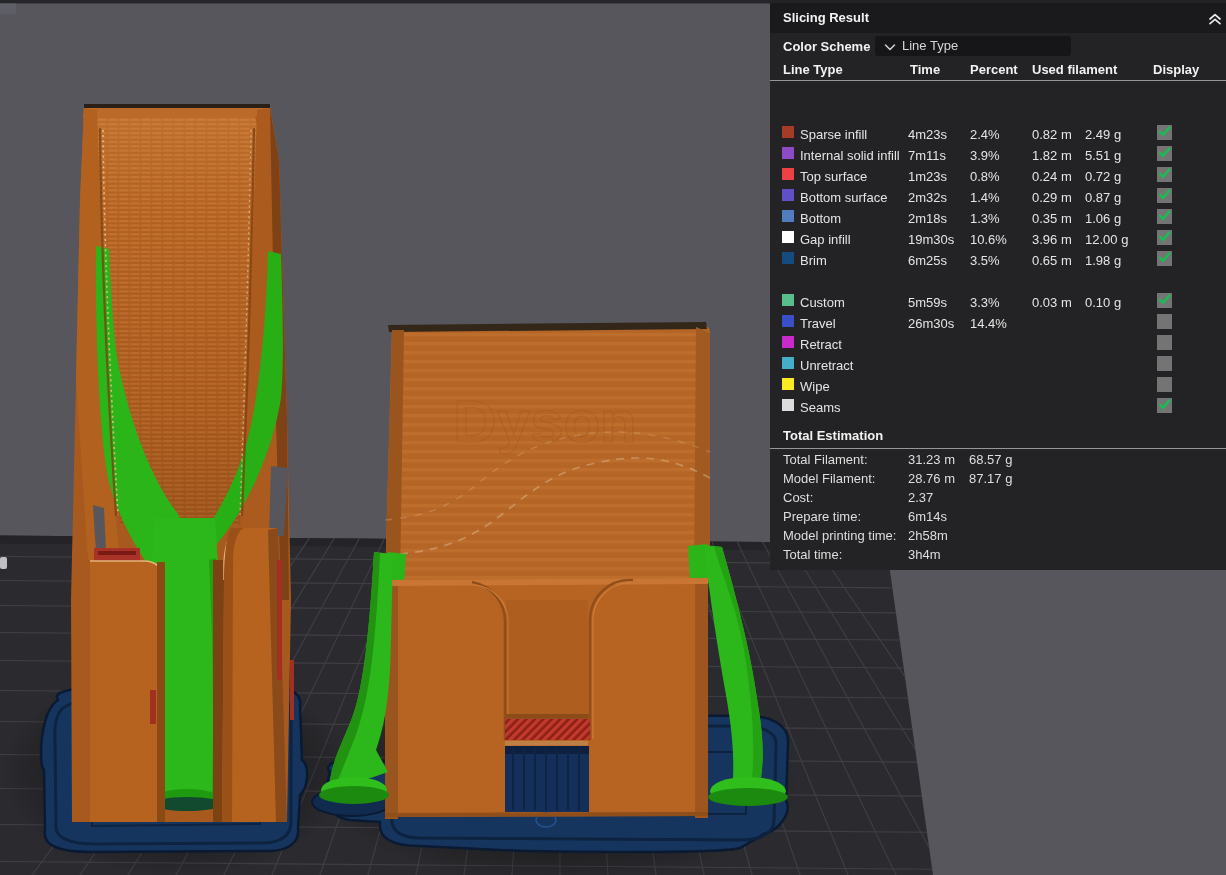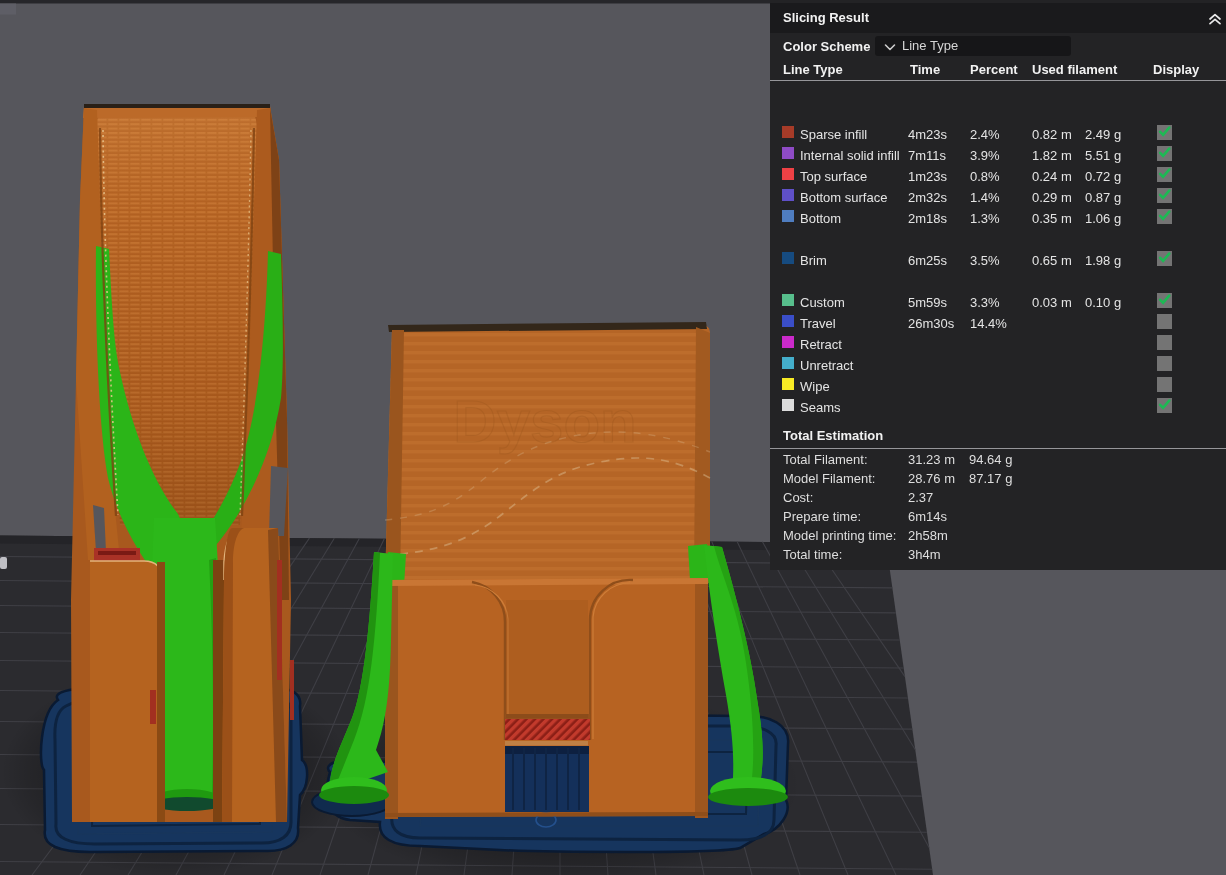--- a/index.html
+++ b/index.html
@@ -281,20 +281,33 @@
       <span class="c" style="left:138px">2m18s</span>
       <span class="c" style="left:200px">1.3%</span>
       <span class="c" style="left:262px">0.35 m</span>
       <span class="c" style="left:315px">1.06 g</span>
       <span class="cb" style="left:387px">
         <svg width="13" height="13" viewBox="0 0 13 13" style="position:absolute;left:1px;top:0px">
           <path d="M2.2,6.8 L5.1,9.8 L11.2,2.6" stroke="#1DB954" stroke-width="2.6" fill="none" stroke-linecap="round"></path>
         </svg>
       </span>
     </div>
+<div class="trow" style="top:228.5px">
+      <span class="sw" style="background:#FFFFFF"></span>
+      <span class="c" style="left:30px">Gap infill</span>
+      <span class="c" style="left:138px">19m30s</span>
+      <span class="c" style="left:200px">10.6%</span>
+      <span class="c" style="left:262px">3.96 m</span>
+      <span class="c" style="left:315px">12.00 g</span>
+      <span class="cb" style="left:387px">
+        <svg width="13" height="13" viewBox="0 0 13 13" style="position:absolute;left:1px;top:0px">
+          <path d="M2.2,6.8 L5.1,9.8 L11.2,2.6" stroke="#1DB954" stroke-width="2.6" fill="none" stroke-linecap="round"></path>
+        </svg>
+      </span>
+    </div>
 <div class="trow" style="top:249.5px">
       <span class="sw" style="background:#164B80"></span>
       <span class="c" style="left:30px">Brim</span>
       <span class="c" style="left:138px">6m25s</span>
       <span class="c" style="left:200px">3.5%</span>
       <span class="c" style="left:262px">0.65 m</span>
       <span class="c" style="left:315px">1.98 g</span>
       <span class="cb" style="left:387px">
         <svg width="13" height="13" viewBox="0 0 13 13" style="position:absolute;left:1px;top:0px">
           <path d="M2.2,6.8 L5.1,9.8 L11.2,2.6" stroke="#1DB954" stroke-width="2.6" fill="none" stroke-linecap="round"></path>
@@ -361,21 +374,21 @@
         <svg width="13" height="13" viewBox="0 0 13 13" style="position:absolute;left:1px;top:0px">
           <path d="M2.2,6.8 L5.1,9.8 L11.2,2.6" stroke="#1DB954" stroke-width="2.6" fill="none" stroke-linecap="round"></path>
         </svg>
       </span>
     </div>
  <div class="hdr" style="left:13px;top:428px">Total Estimation</div>
  <div class="sep" style="top:448px"></div>
  <div class="trow2" style="top:452px">
       <span class="c" style="left:13px">Total Filament:</span>
       <span class="c" style="left:138px">31.23 m</span>
-      <span class="c" style="left:199px">94.64 g</span>
+      <span class="c" style="left:199px">68.57 g</span>
     </div>
 <div class="trow2" style="top:471px">
       <span class="c" style="left:13px">Model Filament:</span>
       <span class="c" style="left:138px">28.76 m</span>
       <span class="c" style="left:199px">87.17 g</span>
     </div>
 <div class="trow2" style="top:490px">
       <span class="c" style="left:13px">Cost:</span>
       <span class="c" style="left:138px">2.37</span>
       <span class="c" style="left:199px"></span>

